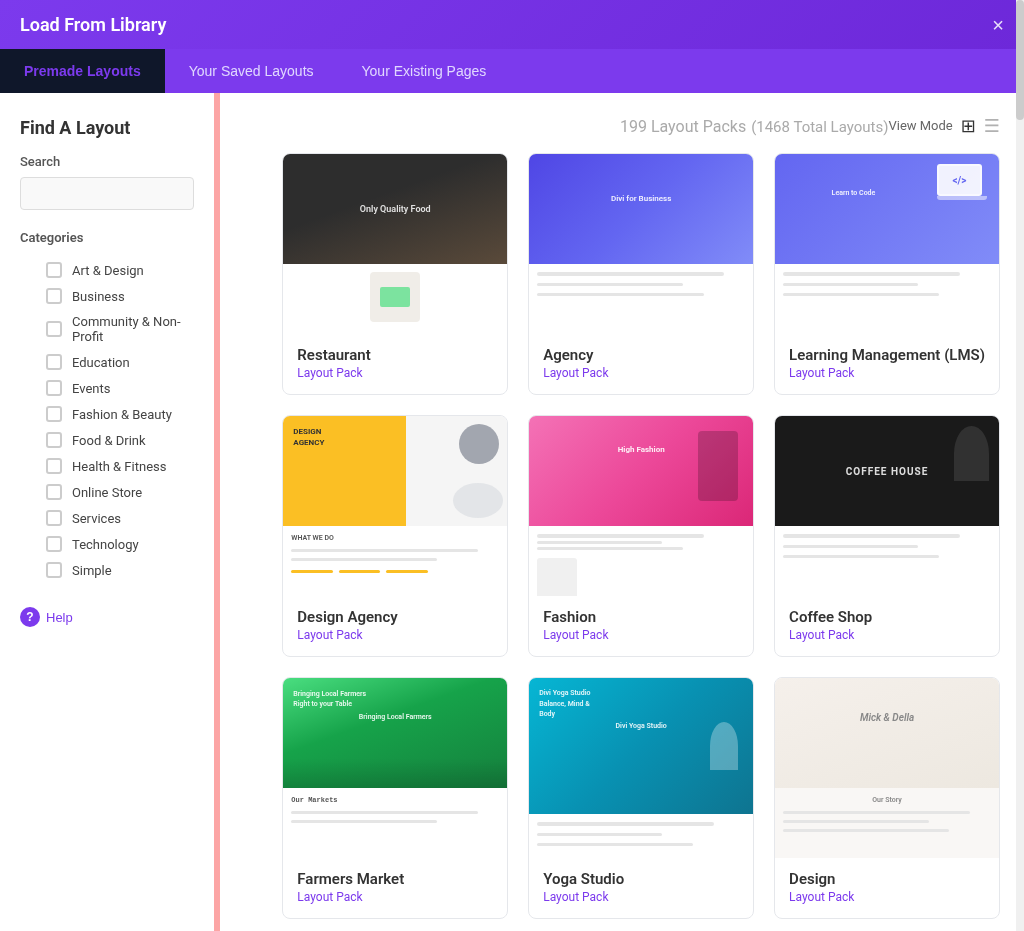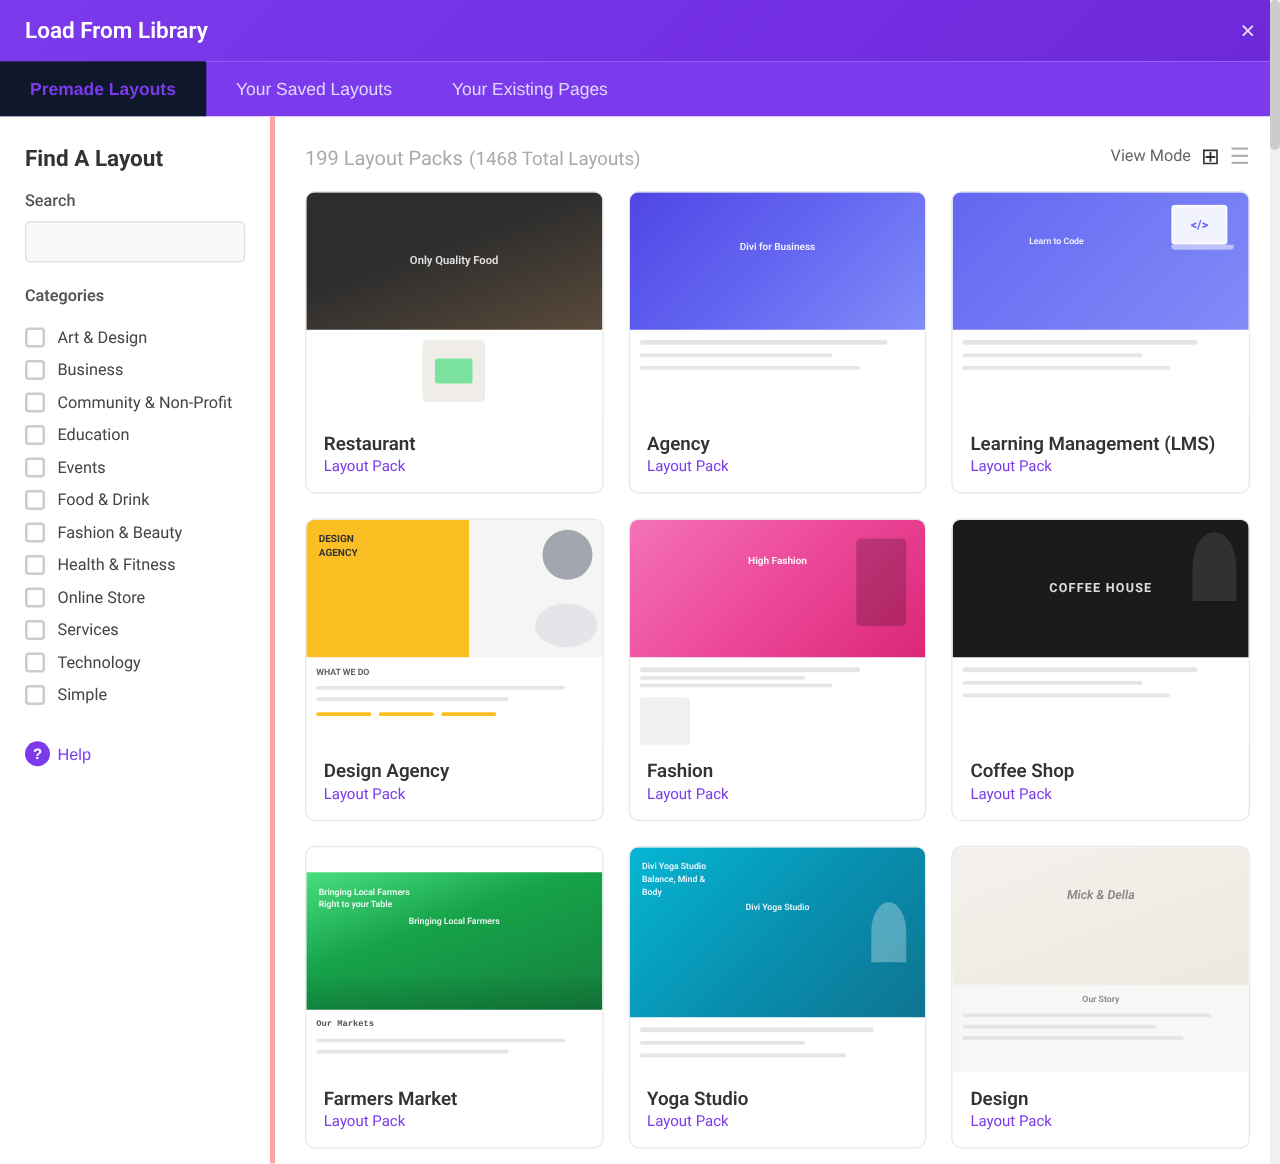--- a/index.html
+++ b/index.html
@@ -67,21 +67,21 @@
     .content-area {
       display: flex;
       flex: 1;
       overflow: hidden;
     }
 
     .sidebar {
       width: 220px;
       flex-shrink: 0;
       padding: 24px 20px;
-      border-right: 4px solid #fca5a5;
+      border-right: 6px solid #fca5a5;
       overflow-y: auto;
     }
 
     .sidebar-title {
       font-size: 18px;
       font-weight: 700;
       color: #333;
       margin-bottom: 16px;
     }
 
@@ -110,20 +110,21 @@
       color: #555;
       margin: 20px 0 12px;
     }
 
     .category-item {
       display: flex;
       align-items: center;
       gap: 10px;
       padding: 5px 0;
       cursor: pointer;
+      margin-left: 26px;
     }
 
     .category-checkbox {
       width: 16px;
       height: 16px;
       border: 2px solid #ccc;
       border-radius: 3px;
       flex-shrink: 0;
       background: #fff;
       cursor: pointer;
@@ -158,20 +159,21 @@
       font-size: 12px;
       font-weight: 700;
       flex-shrink: 0;
     }
 
     .main-content {
       flex: 1;
       display: flex;
       flex-direction: column;
       overflow: hidden;
+      align-items: flex-end;
     }
 
     .main-header {
       display: flex;
       align-items: center;
       justify-content: space-between;
       padding: 20px 24px 16px;
       flex-shrink: 0;
     }
 
@@ -351,21 +353,20 @@
       font-weight: 700;
       letter-spacing: 1px;
       text-align: center;
       white-space: nowrap;
     }
 
     
     .bg-farmers {
       background: linear-gradient(160deg, #4ade80 0%, #16a34a 40%, #15803d 100%);
       position: relative;
-      margin-top: 20px;
     }
     .bg-farmers::after {
       content: 'Bringing Local Farmers';
       position: absolute;
       top: 35%;
       left: 50%;
       transform: translate(-50%, -50%);
       color: rgba(255,255,255,0.9);
       font-size: 7px;
       font-weight: 600;
@@ -469,25 +470,25 @@
           <div class="category-item">
       <div class="category-checkbox"></div>
       <span class="category-label">Education</span>
     </div>
           <div class="category-item">
       <div class="category-checkbox"></div>
       <span class="category-label">Events</span>
     </div>
           <div class="category-item">
       <div class="category-checkbox"></div>
+      <span class="category-label">Fashion &amp; Beauty</span>
+    </div>
+          <div class="category-item">
+      <div class="category-checkbox"></div>
       <span class="category-label">Food &amp; Drink</span>
-    </div>
-          <div class="category-item">
-      <div class="category-checkbox"></div>
-      <span class="category-label">Fashion &amp; Beauty</span>
     </div>
           <div class="category-item">
       <div class="category-checkbox"></div>
       <span class="category-label">Health &amp; Fitness</span>
     </div>
           <div class="category-item">
       <div class="category-checkbox"></div>
       <span class="category-label">Online Store</span>
     </div>
           <div class="category-item">

